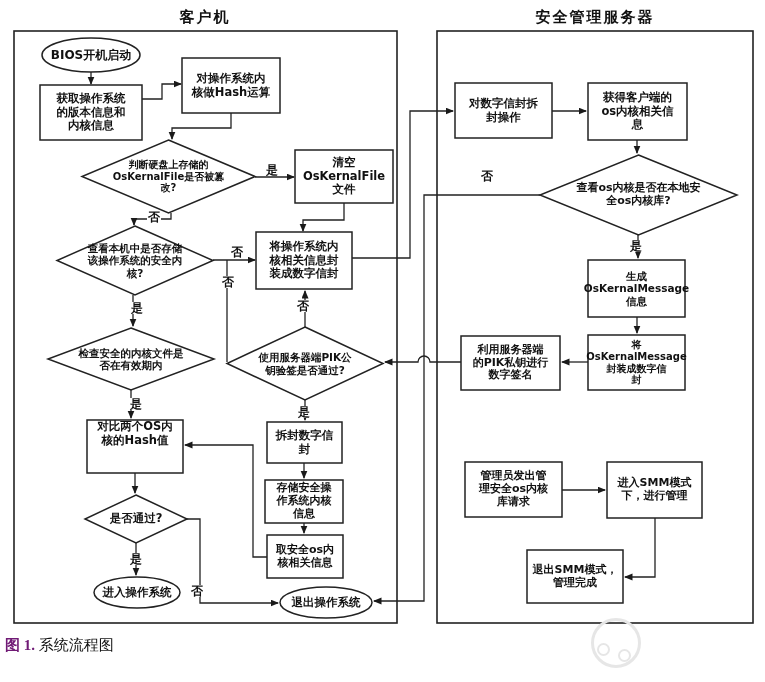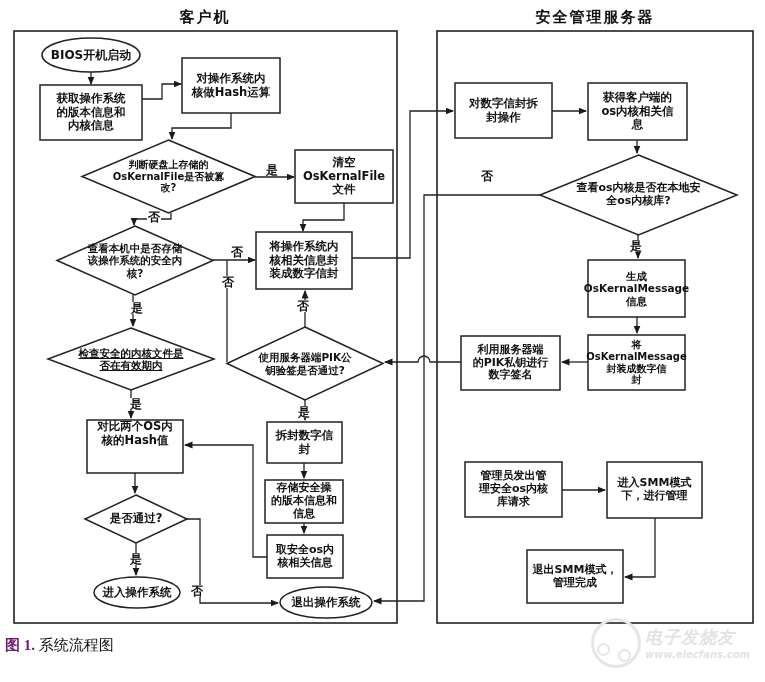--- a/index.html
+++ b/index.html
@@ -113,30 +113,30 @@
 改?</div>
       <div class="node-text" style="left: 295px; top: 150px; width: 98px; height: 53px; font-size: 11.5px;">清空
 OsKernalFile
 文件</div>
       <div class="node-text" style="left: 57px; top: 226px; width: 156px; height: 69px; font-size: 10.5px;">查看本机中是否存储
 该操作系统的安全内
 核?</div>
       <div class="node-text" style="left: 256px; top: 232px; width: 96px; height: 57px; font-size: 11.5px;">将操作系统内
 核相关信息封
 装成数字信封</div>
-      <div class="node-text" style="left: 48px; top: 328px; width: 166px; height: 62px; font-size: 10.5px; text-decoration: underline;">检查安全的内核文件是
+      <div class="node-text" style="left: 48px; top: 328px; width: 166px; height: 62px; font-size: 10.5px;">检查安全的内核文件是
 否在有效期内</div>
       <div class="node-text" style="left: 227px; top: 327px; width: 156px; height: 73px; font-size: 10.5px;">使用服务器端PIK公
 钥验签是否通过?</div>
       <div class="node-text" style="left: 87px; top: 407px; width: 96px; height: 53px; font-size: 11.5px;">对比两个OS内
 核的Hash值</div>
       <div class="node-text" style="left: 267px; top: 422px; width: 75px; height: 41px; font-size: 11.5px;">拆封数字信
 封</div>
       <div class="node-text" style="left: 265px; top: 480px; width: 78px; height: 43px; font-size: 11px;">存储安全操
-的版本信息和
+作系统内核
 信息</div>
       <div class="node-text" style="left: 267px; top: 535px; width: 76px; height: 43px; font-size: 11px;">取安全os内
 核相关信息</div>
       <div class="node-text" style="left: 85px; top: 495px; width: 102px; height: 48px; font-size: 11.5px;">是否通过?</div>
       <div class="node-text" style="left: 94px; top: 577px; width: 86px; height: 31px; font-size: 11.5px;">进入操作系统</div>
       <div class="node-text" style="left: 280px; top: 587px; width: 92px; height: 31px; font-size: 11.5px;">退出操作系统</div>
       <div class="node-text" style="left: 455px; top: 83px; width: 97px; height: 55px; font-size: 11.5px;">对数字信封拆
 封操作</div>
       <div class="node-text" style="left: 588px; top: 83px; width: 99px; height: 57px; font-size: 11.5px; border-radius: 24px;">获得客户端的
 os内核相关信
@@ -178,18 +178,14 @@
 
   <div id="caption">
     <div><span class="fig-label" style="color: #701a75;">图 1.</span><span> 系统流程图</span></div>
   </div>
 
   <div id="watermark">
     <div class="wm-circle">
       <div class="wm-dot" style="left:3px;top:22px;"></div>
       <div class="wm-dot" style="left:24px;top:28px;"></div>
     </div>
-    <div>
-      <div class="wm-text1">电子发烧友</div>
-      <div class="wm-text2">www.elecfans.com</div>
-    </div>
   </div>
 </div>
 
 </body></html>

